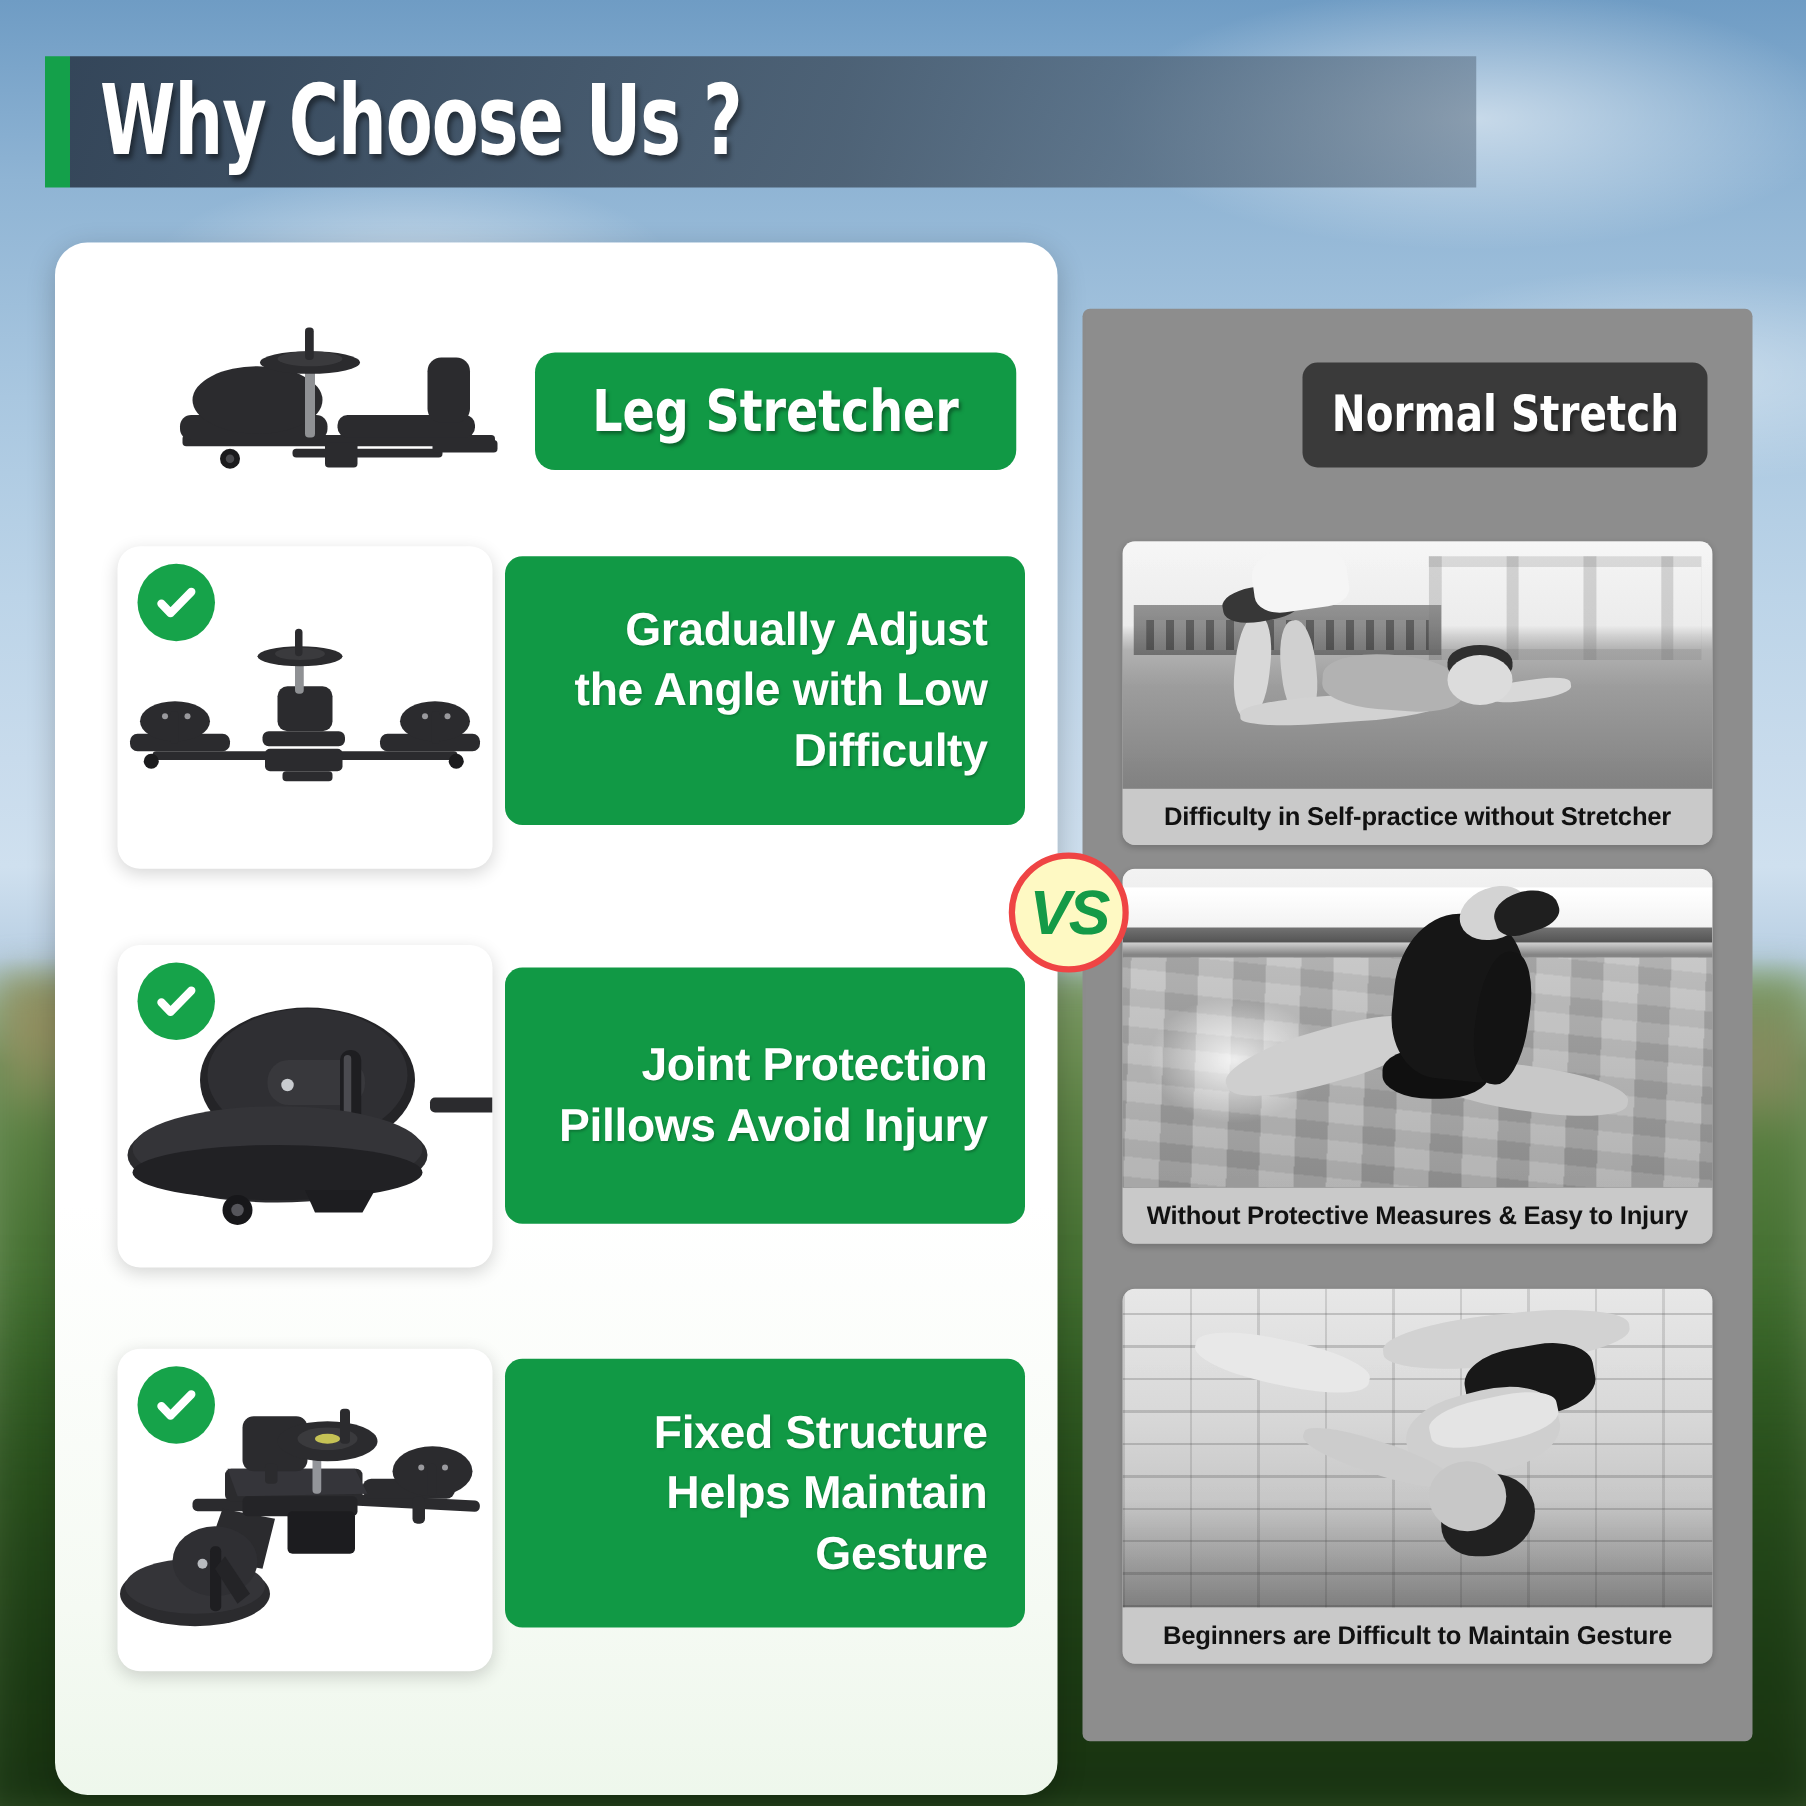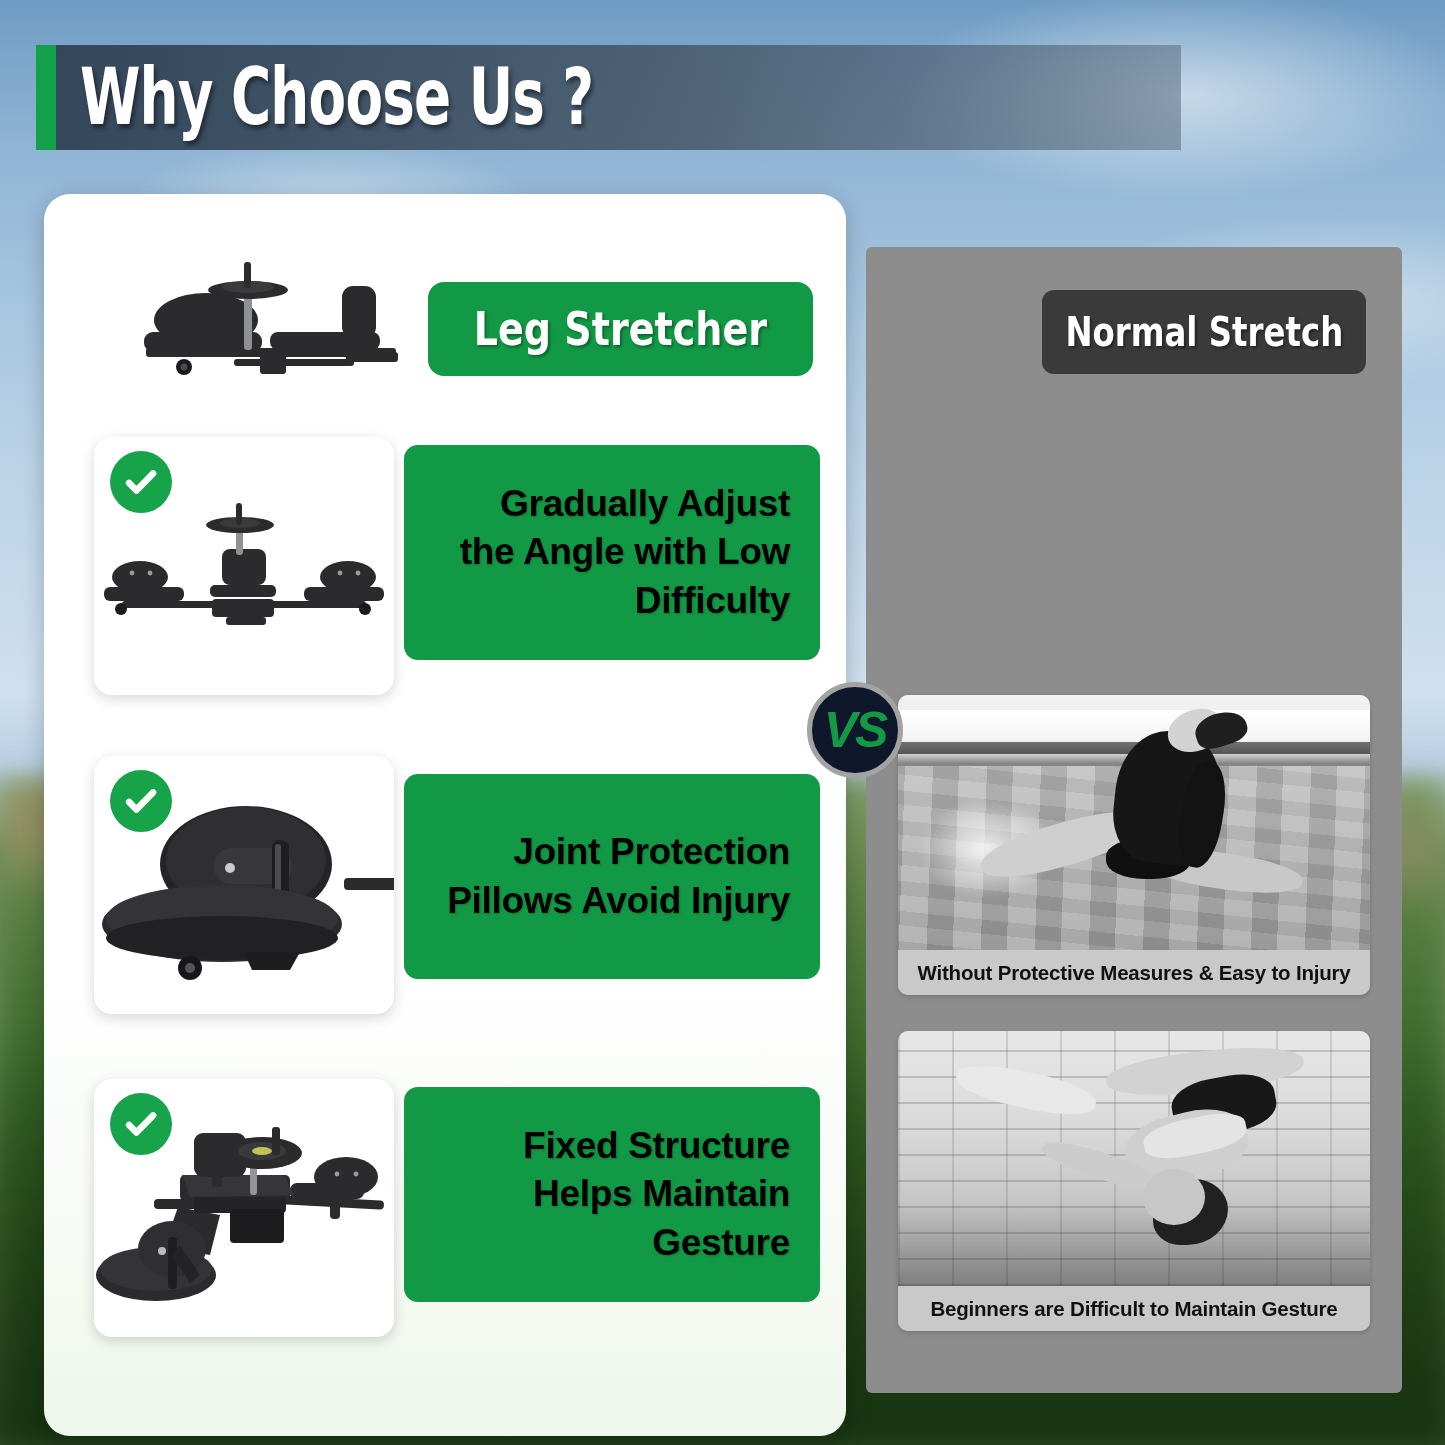--- a/index.html
+++ b/index.html
@@ -226,30 +226,30 @@
   }
   .check-badge svg { width: 38px; height: 38px; display: block; }
 
   .feature-text {
     position: absolute; left: 310px; top: 8px; width: 416px; height: 215px;
     background: #119945; border-radius: 14px;
     display: flex; align-items: center;
     padding: 0 30px 0 34px;
   }
   .feature-text span {
-    color: #000000; font-weight: 700; font-size: 37px; line-height: 1.30;
+    color: #ffffff; font-weight: 700; font-size: 37px; line-height: 1.30;
     letter-spacing: -.3px;
     text-shadow: 1px 1px 2px rgba(0,0,0,.22);
   }
   .feature-row.f2 .feature-text { top: 18px; height: 205px; }
 
   
   .vs-badge {
     position: absolute; left: 807px; top: 682px; width: 96px; height: 96px;
-    border-radius: 50%; background: #0f172a; border: 5px solid #a3a3a3;
+    border-radius: 50%; background: #fef9c3; border: 5px solid #ef4444;
     display: flex; align-items: center; justify-content: center; z-index: 20;
   }
   .vs-badge span {
     color: #149a47; font-weight: 700; font-style: italic; font-size: 50px;
     letter-spacing: -2px; line-height: 1;
   }
 
   
   svg.prod { display: block; width: 100%; height: 100%; }
 </style>
@@ -268,20 +268,37 @@
       <div class="header-title">Why Choose Us ?</div>
     </div>
   </div>
 
   <div class="right-panel">
 
     <div class="normal-badge">
       <div class="normal-badge-text">Normal Stretch</div>
     </div>
 
+    <div class="photo-card p1">
+      <div class="photo-img scene-studio">
+        <div class="wall-grid"></div>
+        <div class="shelf"></div>
+        <div class="floor"></div>
+        <div class="person s1-standing-leg"></div>
+        <div class="person s1-standing-leg2"></div>
+        <div class="person s1-standing-shorts"></div>
+        <div class="person s1-standing-torso"></div>
+        <div class="person s1-sitting-legs"></div>
+        <div class="person s1-sitting-torso"></div>
+        <div class="person s1-sitting-arm"></div>
+        <div class="person s1-sitting-hair"></div>
+        <div class="person s1-sitting-head"></div>
+      </div>
+      <div class="photo-caption">Difficulty in Self-practice without Stretcher</div>
+    </div>
 
     <div class="photo-card p2">
       <div class="photo-img scene-floor2">
         <div class="mirror-rail"></div>
         <div class="floor-wood"></div>
         <div class="glow"></div>
         <div class="person s2-leg-front"></div>
         <div class="person s2-leg-back"></div>
         <div class="person s2-shorts"></div>
         <div class="person s2-torso"></div>

